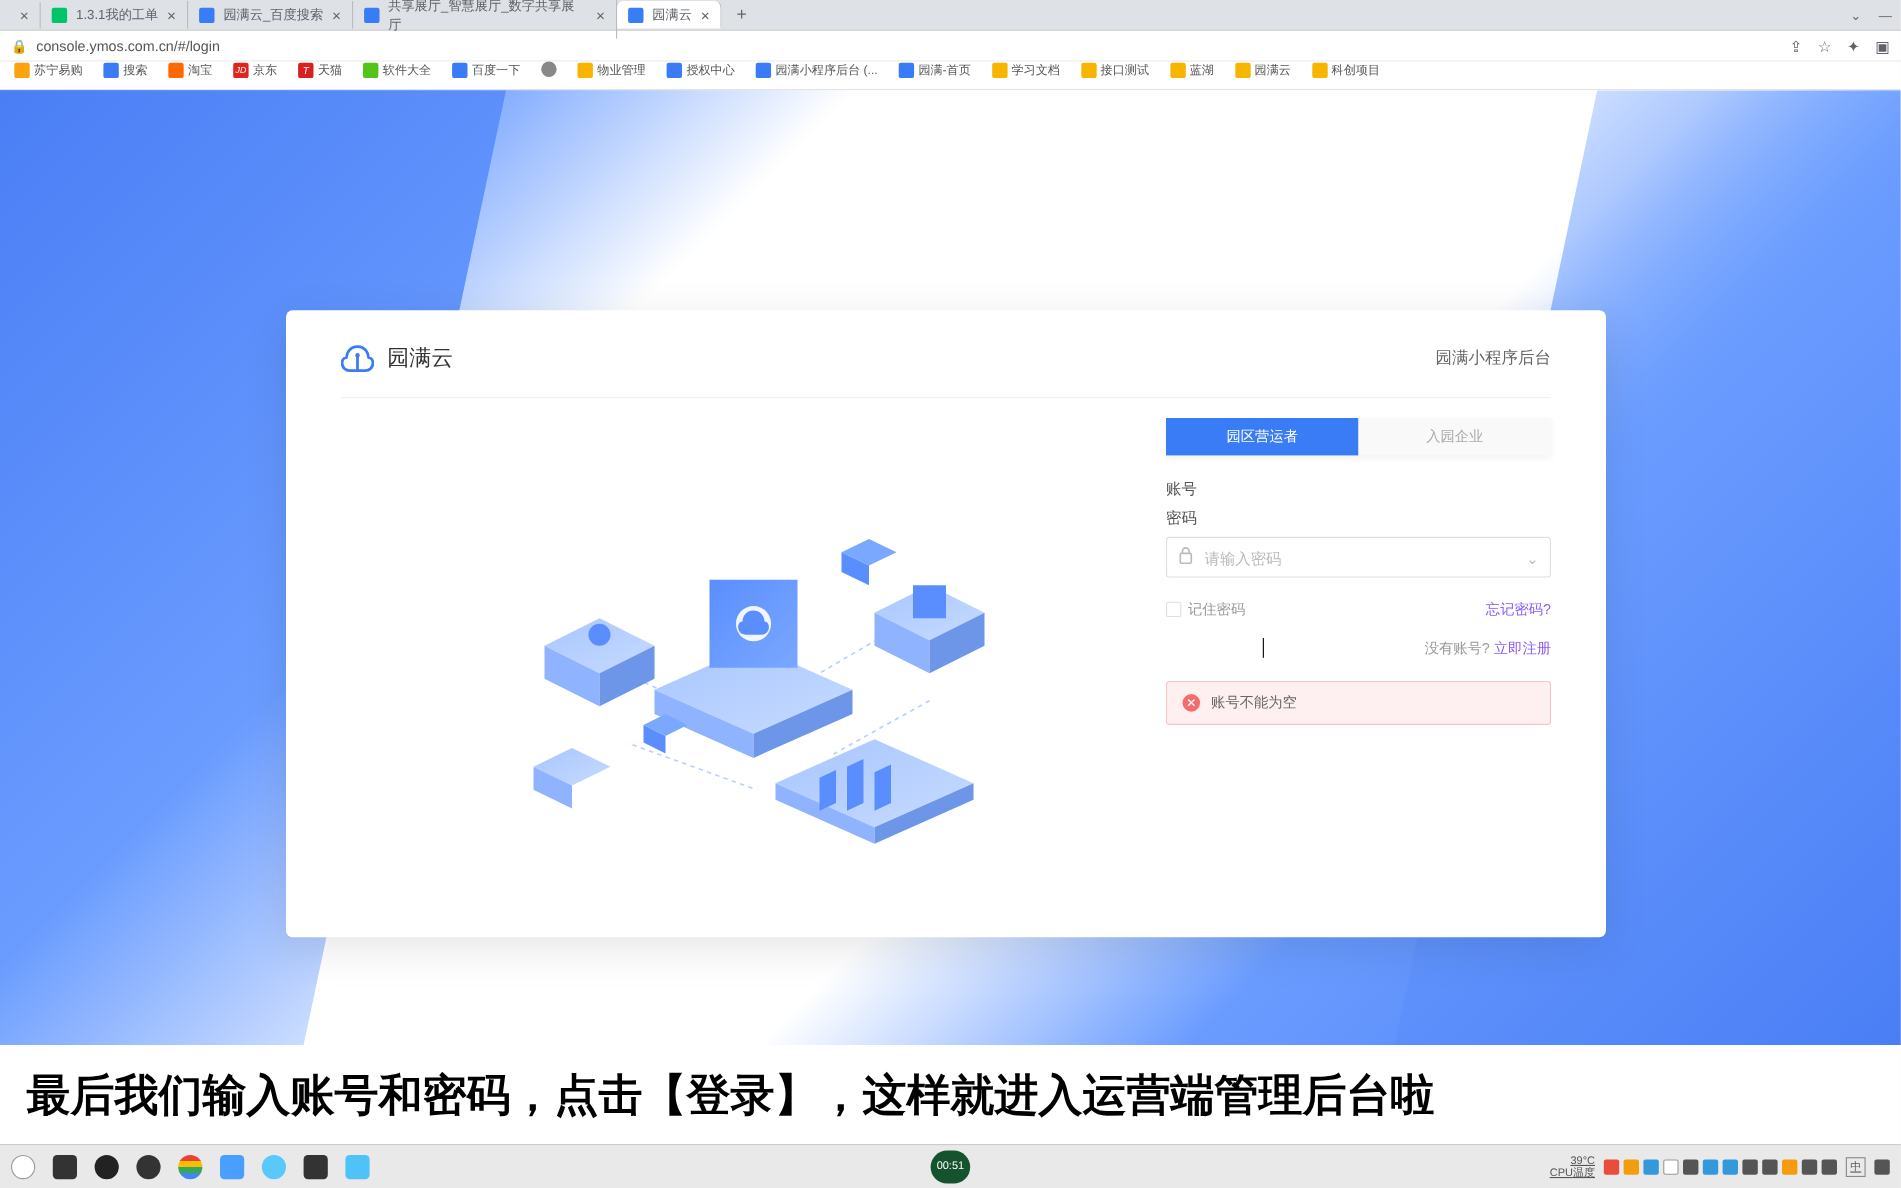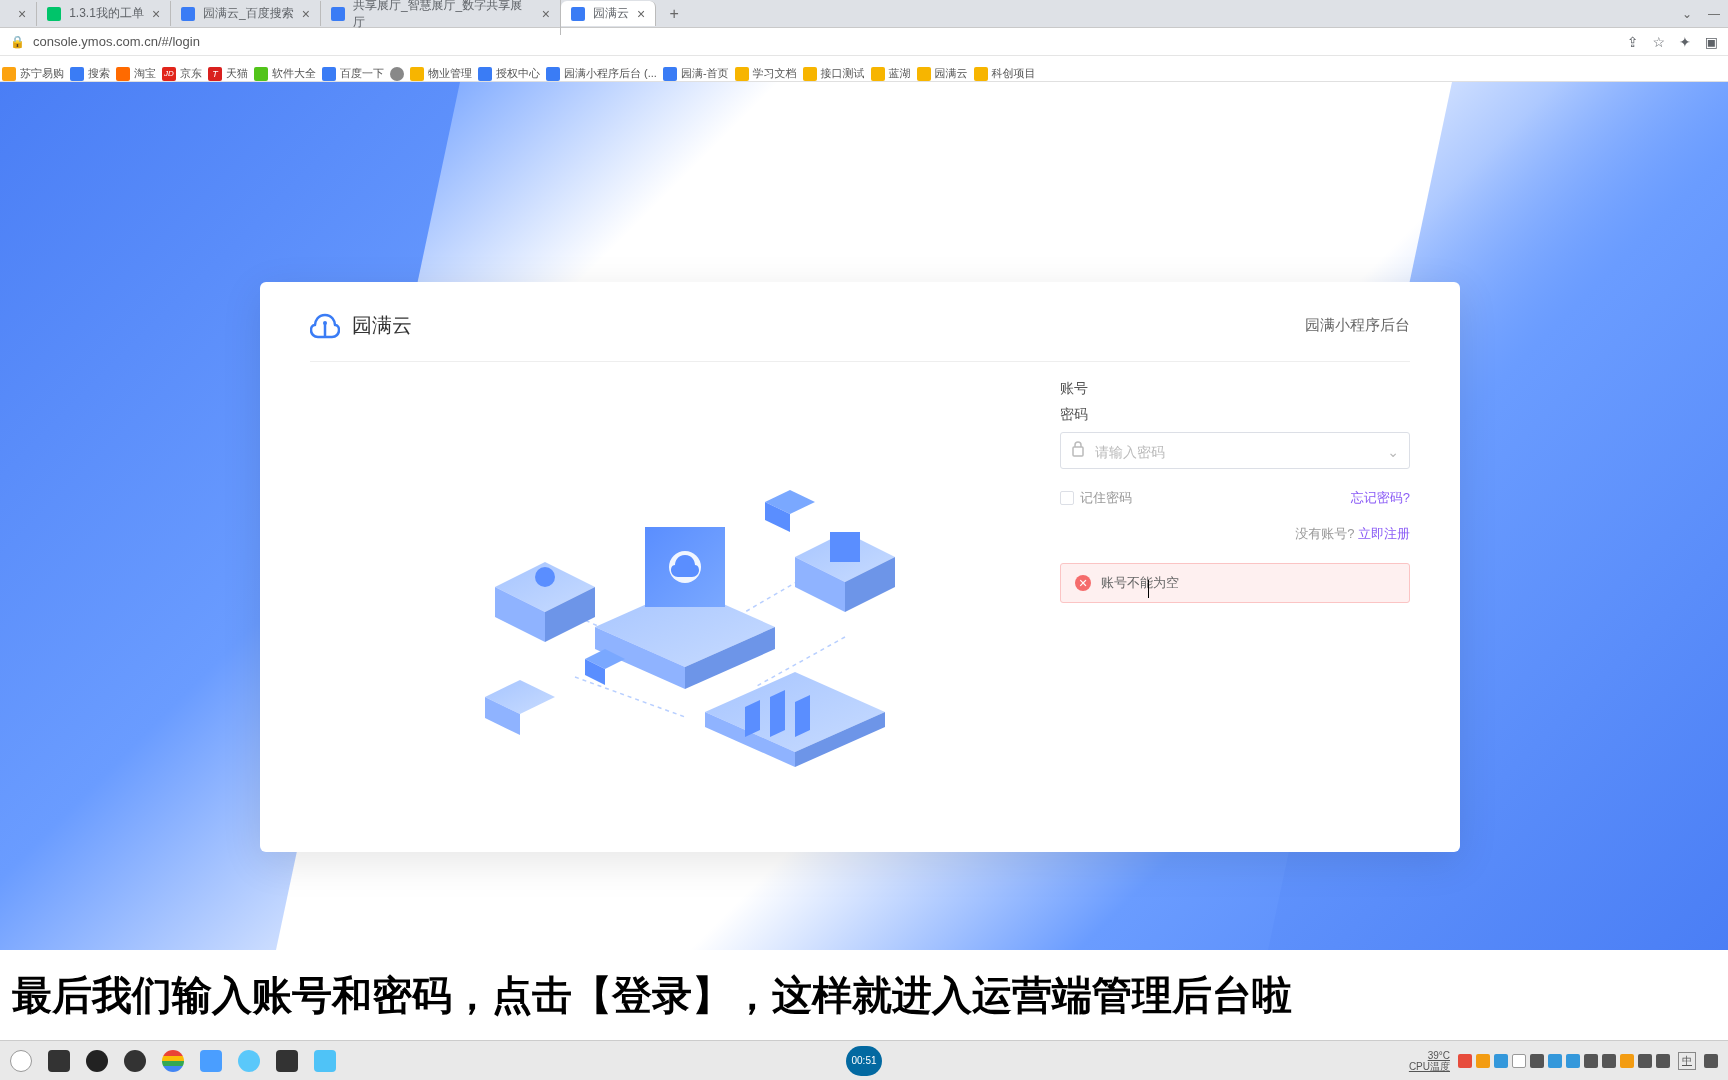--- a/index.html
+++ b/index.html
@@ -12,21 +12,21 @@
 .tab-close { font-size: 14px; color: #666; cursor: pointer; }
 .fav { width: 14px; height: 14px; border-radius: 2px; display: inline-block; }
 .newtab { width: 20px; height: 20px; display: flex; align-items: center; justify-content: center; font-size: 16px; color: #666; margin-left: 8px; }
 .win-controls { margin-left: auto; display: flex; gap: 16px; font-size: 12px; color: #666; }
 
 .address-row { height: 28px; background: #fff; display: flex; align-items: center; padding: 0 10px; gap: 8px; border-bottom: 1px solid #e5e5e5; }
 .lock { color: #5f6368; font-size: 12px; }
 .url { font-size: 13px; color: #555; flex: 1; }
 .addr-icons { display: flex; gap: 14px; color: #5f6368; font-size: 14px; }
 
-.bookmarks { height: 26px; background: #fff; display: flex; align-items: flex-end; padding: 0 2px; gap: 6px; border-bottom: 1px solid #e0e0e0; }
+.bookmarks { height: 26px; background: #fff; display: flex; align-items: flex-start; padding: 0 13px; gap: 19px; border-bottom: 1px solid #e0e0e0; }
 .bm { display: flex; align-items: center; gap: 4px; font-size: 11px; color: #555; white-space: nowrap; }
 .bm-ico { width: 14px; height: 14px; border-radius: 2px; display: inline-block; font-style: italic; }
 
 
 .page { position: relative; width: 100%; height: calc(100% - 82px - 130px); background: linear-gradient(135deg, #4a7ef5 0%, #6a9cff 15%, #fff 30%, #fff 60%, #6a9cff 75%, #4a7ef5 100%); }
 .page::before { content:''; position:absolute; left:0; top:0; width:460px; height:100%; background:linear-gradient(135deg,#4a7ef5 0%,#6a9cff 60%,transparent 100%); clip-path: polygon(0 0, 100% 0, 60% 100%, 0 100%); }
 .page::after { content:''; position:absolute; right:0; top:0; width:460px; height:100%; background:linear-gradient(315deg,#4a7ef5 0%,#6a9cff 60%,transparent 100%); clip-path: polygon(40% 0, 100% 0, 100% 100%, 0 100%); }
 
 .card { position: absolute; left: 260px; top: 200px; width: 1200px; height: 570px; background: #fff; border-radius: 6px; box-shadow: 0 10px 40px rgba(0,0,0,0.1); padding: 30px 50px; z-index: 5; }
 .card-header { display: flex; align-items: center; justify-content: space-between; padding-bottom: 22px; border-bottom: 1px solid #eee; }
@@ -57,28 +57,28 @@
 .checkbox-box { width: 14px; height: 14px; border: 1px solid #dcdfe6; border-radius: 2px; }
 .link { color: #8b5cf6; cursor: pointer; }
 
 .login-btn { width: 100%; height: 38px; background: #3a7cf5; color: #fff; border: none; border-radius: 3px; font-size: 14px; letter-spacing: 4px; cursor: pointer; margin-bottom: 14px; }
 .signup-row { text-align: right; font-size: 13px; color: #999; }
 
 .error-box { margin-top: 20px; border: 1px solid #fbc4c4; background: #fef0f0; border-radius: 3px; padding: 10px 14px; display: flex; align-items: center; gap: 10px; font-size: 13px; color: #666; }
 .error-icon { width: 16px; height: 16px; border-radius: 50%; background: #f56c6c; color: #fff; display: flex; align-items: center; justify-content: center; font-size: 11px; }
 
 
-.subtitle-bar { position: absolute; bottom: 40px; left: 0; width: 100%; height: 90px; background: #fff; display: flex; align-items: center; padding: 0 12px; z-index: 50;}
+.subtitle-bar { position: absolute; bottom: 40px; left: 0; width: 100%; height: 90px; background: #fff; display: flex; align-items: center; padding: 0 24px; z-index: 50;}
 .subtitle-text { font-size: 40px; font-weight: 700; color: #000; white-space: nowrap; }
 
 
 .taskbar { position: absolute; bottom: 0; left: 0; width: 100%; height: 40px; background: #e9e9e9; display: flex; align-items: center; padding: 0 10px; gap: 16px; z-index: 60; border-top: 1px solid #ccc; }
 .tb-ico { width: 22px; height: 22px; border-radius: 4px; display: inline-block; }
 .tb-center { position: absolute; left: 50%; transform: translateX(-50%); }
-.tb-clock { width: 36px; height: 30px; border-radius: 15px; background: #0369a1; color: #fff; font-size: 10px; display: flex; align-items: center; justify-content: center; }
+.tb-clock { width: 36px; height: 30px; border-radius: 15px; background: #14532d; color: #fff; font-size: 10px; display: flex; align-items: center; justify-content: center; }
 .tb-right { margin-left: auto; display: flex; align-items: center; gap: 8px; font-size: 10px; color: #555; text-decoration: underline; }
 .tray { display: flex; gap: 4px; }
 .tray-i { width: 14px; height: 14px; border-radius: 2px; }
 
 .cursor-caret { position: absolute; left: 1148px; top: 580px; width: 1px; height: 18px; background: #000; z-index: 100; }
 </style>
 </head>
 <body>
 
 <div class="browser-tabs">
@@ -261,20 +261,24 @@
               <polygon points="0,12 20,22 20,38 0,28" fill="#5a8eff"></polygon>
             </g>
           <g transform="translate(60,280)">
               <polygon points="0,20 35,3 70,20 35,37" fill="url(#g1)"></polygon>
               <polygon points="0,20 35,37 35,58 0,41" fill="#8fb3ff"></polygon>
             </g>
         </svg>
       </div>
 
       <div class="form-col">
+        <div class="tabs-row">
+          <div class="tab-btn active">园区营运者</div>
+          <div class="tab-btn inactive">入园企业</div>
+        </div>
 
         <span class="field-label">账号</span>
 
         <span class="field-label">密码</span>
         <div class="input-wrap plain">
           <span class="input-icon">
             <svg width="14" height="16" viewBox="0 0 14 16">
                 <rect x="2" y="6" width="10" height="9" rx="1" fill="none" stroke="#bbb" stroke-width="1.5"></rect>
                 <path d="M4 6 V4 a3 3 0 0 1 6 0 V6" fill="none" stroke="#bbb" stroke-width="1.5"></path>
               </svg>

